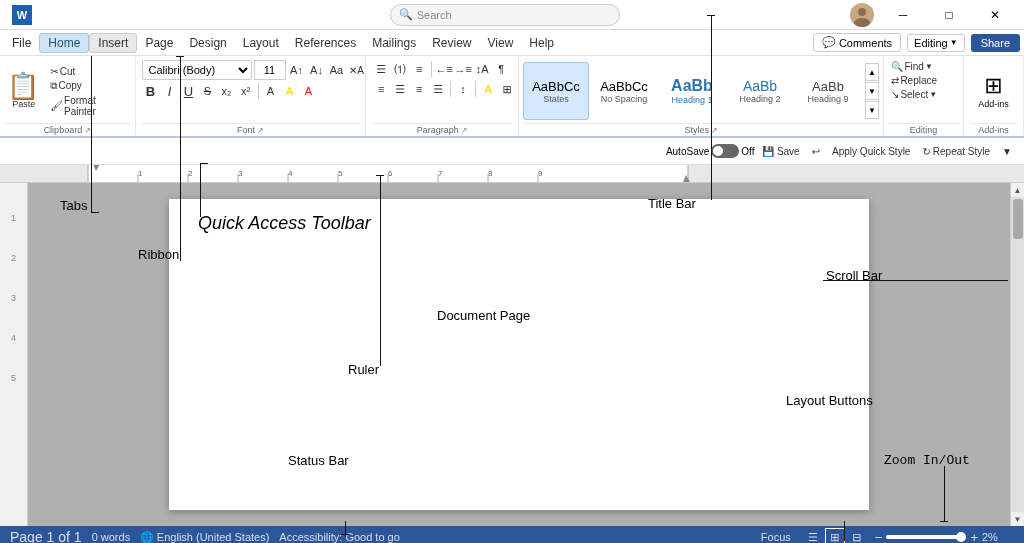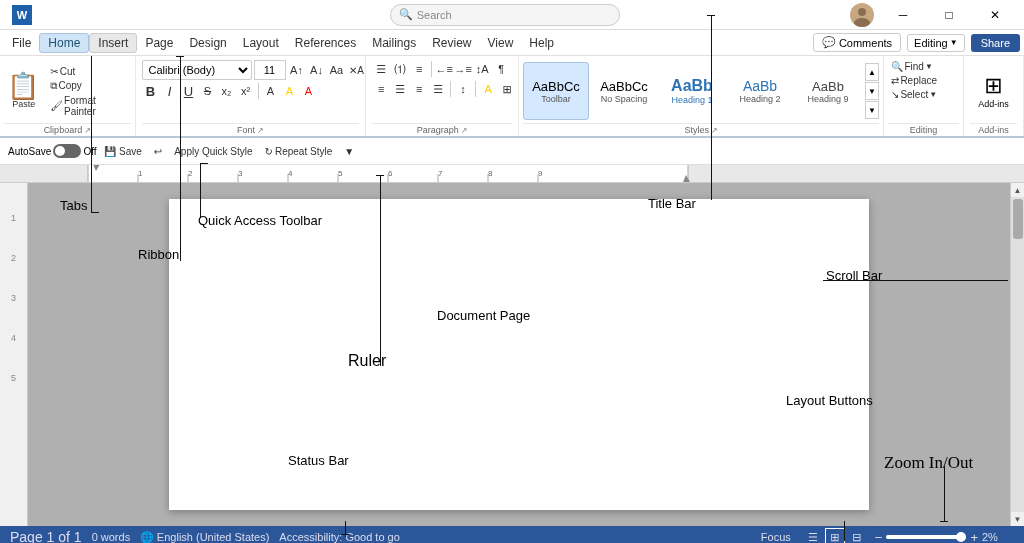--- a/index.html
+++ b/index.html
@@ -331,21 +331,21 @@
         <span>Paragraph</span>
         <span class="expand-arrow">↗</span>
       </div>
     </div>
 
     <div class="rib-grp" style="padding:2px 4px 0;flex:1;">
       <div class="rib-grp-body" style="display:flex;align-items:center;gap:2px;overflow:hidden;">
 
         <div class="style-box selected" style="border:1px solid #aac4e0;background:#d4e8ff;width:66px;height:58px;display:flex;flex-direction:column;align-items:center;justify-content:center;padding:2px 4px;border-radius:3px;cursor:pointer;">
           <div style="font-size:13px;">AaBbCc</div>
-          <div style="font-size:9px;color:#555;">Toolbar</div>
+          <div style="font-size:9px;color:#555;">States</div>
         </div>
 
         <div class="style-box" style="width:66px;height:58px;display:flex;flex-direction:column;align-items:center;justify-content:center;padding:2px 4px;border-radius:3px;cursor:pointer;border:1px solid transparent;">
           <div style="font-size:13px;">AaBbCc</div>
           <div style="font-size:9px;color:#555;">No Spacing</div>
         </div>
 
         <div class="style-box" style="width:66px;height:58px;display:flex;flex-direction:column;align-items:center;justify-content:center;padding:2px 4px;border-radius:3px;cursor:pointer;border:1px solid transparent;">
           <div style="font-size:16px;color:#2e74b5;font-weight:bold;">AaBb</div>
           <div style="font-size:9px;color:#2e74b5;">Heading 1</div>
@@ -401,21 +401,21 @@
           <div style="font-size:22px;">⊞</div>
           <div style="font-size:9px;">Add-ins</div>
         </div>
       </div>
       <div class="rib-grp-footer">
         <span>Add-ins</span>
       </div>
     </div>
   </div>
 
-  <div id="quick-access-toolbar" style="background:#fff;height:22px;display:flex;align-items:center;padding:13px 8px;gap:4px;border-bottom:1px solid #e0e0e0;">
+  <div id="quick-access-toolbar" style="background:#fff;height:22px;display:flex;align-items:center;padding:13px 8px;gap:4px;border-bottom:1px solid #e0e0e0;justify-content:flex-end;">
     <div class="toggle-wrap">
       <span style="font-size:10px;">AutoSave</span>
       <div class="toggle">
         <div class="toggle-knob"></div>
       </div>
       <span style="font-size:10px;">Off</span>
     </div>
     <div class="qa-btn">
       <span>💾</span>
       <span>Save</span>
@@ -519,46 +519,46 @@
       </div>
     </div>
   </div>
 
   <div id="annotation-overlay" style="position:absolute;top:0;left:0;width:1024px;height:543px;pointer-events:none;z-index:200;">
 
     <div style="position:absolute;top:198px;left:60px;font-size:13px;font-family:Arial,sans-serif;">Tabs</div>
     <div style="position:absolute;top:56px;left:91px;width:1px;height:156px;background:#111;"></div>
     <div style="position:absolute;top:212px;left:91px;width:8px;height:1px;background:#111;"></div>
 
-    <div style="position:absolute;top:213px;left:198px;font-size:13px;font-family:Arial,sans-serif;">Quick Access Toolbar</div>
+    <div style="position:absolute;top:213px;left:198px;font-size:18px;font-family:Arial,sans-serif;font-style:italic;">Quick Access Toolbar</div>
     <div style="position:absolute;top:163px;left:200px;width:1px;height:54px;background:#111;"></div>
     <div style="position:absolute;top:163px;left:200px;width:8px;height:1px;background:#111;"></div>
 
     <div style="position:absolute;top:247px;left:138px;font-size:13px;font-family:Arial,sans-serif;">Ribbon</div>
     <div style="position:absolute;top:56px;left:180px;width:1px;height:205px;background:#111;"></div>
     <div style="position:absolute;top:56px;left:176px;width:8px;height:1px;background:#111;"></div>
 
     <div style="position:absolute;top:196px;left:648px;font-size:13px;font-family:Arial,sans-serif;">Title Bar</div>
     <div style="position:absolute;top:15px;left:711px;width:1px;height:185px;background:#111;"></div>
     <div style="position:absolute;top:15px;left:707px;width:8px;height:1px;background:#111;"></div>
 
     <div style="position:absolute;top:268px;left:826px;font-size:13px;font-family:Arial,sans-serif;">Scroll Bar</div>
     <div style="position:absolute;top:280px;left:823px;width:185px;height:1px;background:#111;"></div>
 
     <div style="position:absolute;top:308px;left:437px;font-size:13px;font-family:Arial,sans-serif;">Document Page</div>
 
-    <div style="position:absolute;top:352px;left:348px;font-size:16px;font-family:Arial,sans-serif;">Ruler</div>
+    <div style="position:absolute;top:362px;left:348px;font-size:13px;font-family:Arial,sans-serif;">Ruler</div>
     <div style="position:absolute;top:175px;left:380px;width:1px;height:191px;background:#111;"></div>
     <div style="position:absolute;top:175px;left:376px;width:8px;height:1px;background:#111;"></div>
 
     <div style="position:absolute;top:453px;left:288px;font-size:13px;font-family:Arial,sans-serif;">Status Bar</div>
     <div style="position:absolute;top:521px;left:345px;width:1px;height:16px;background:#111;"></div>
     <div style="position:absolute;top:534px;left:341px;width:8px;height:1px;background:#111;"></div>
 
     <div style="position:absolute;top:393px;left:786px;font-size:13px;font-family:Arial,sans-serif;">Layout Buttons</div>
     <div style="position:absolute;top:521px;left:844px;width:1px;height:20px;background:#111;"></div>
 
-    <div style="position:absolute;top:453px;left:884px;font-size:17px;font-family:Liberation Serif, serif;">Zoom In/Out</div>
+    <div style="position:absolute;top:453px;left:884px;font-size:13px;font-family:Liberation Mono, monospace;">Zoom In/Out</div>
     <div style="position:absolute;top:466px;left:944px;width:1px;height:55px;background:#111;"></div>
     <div style="position:absolute;top:521px;left:940px;width:8px;height:1px;background:#111;"></div>
   </div>
 
 </div>
 
 </body></html>

